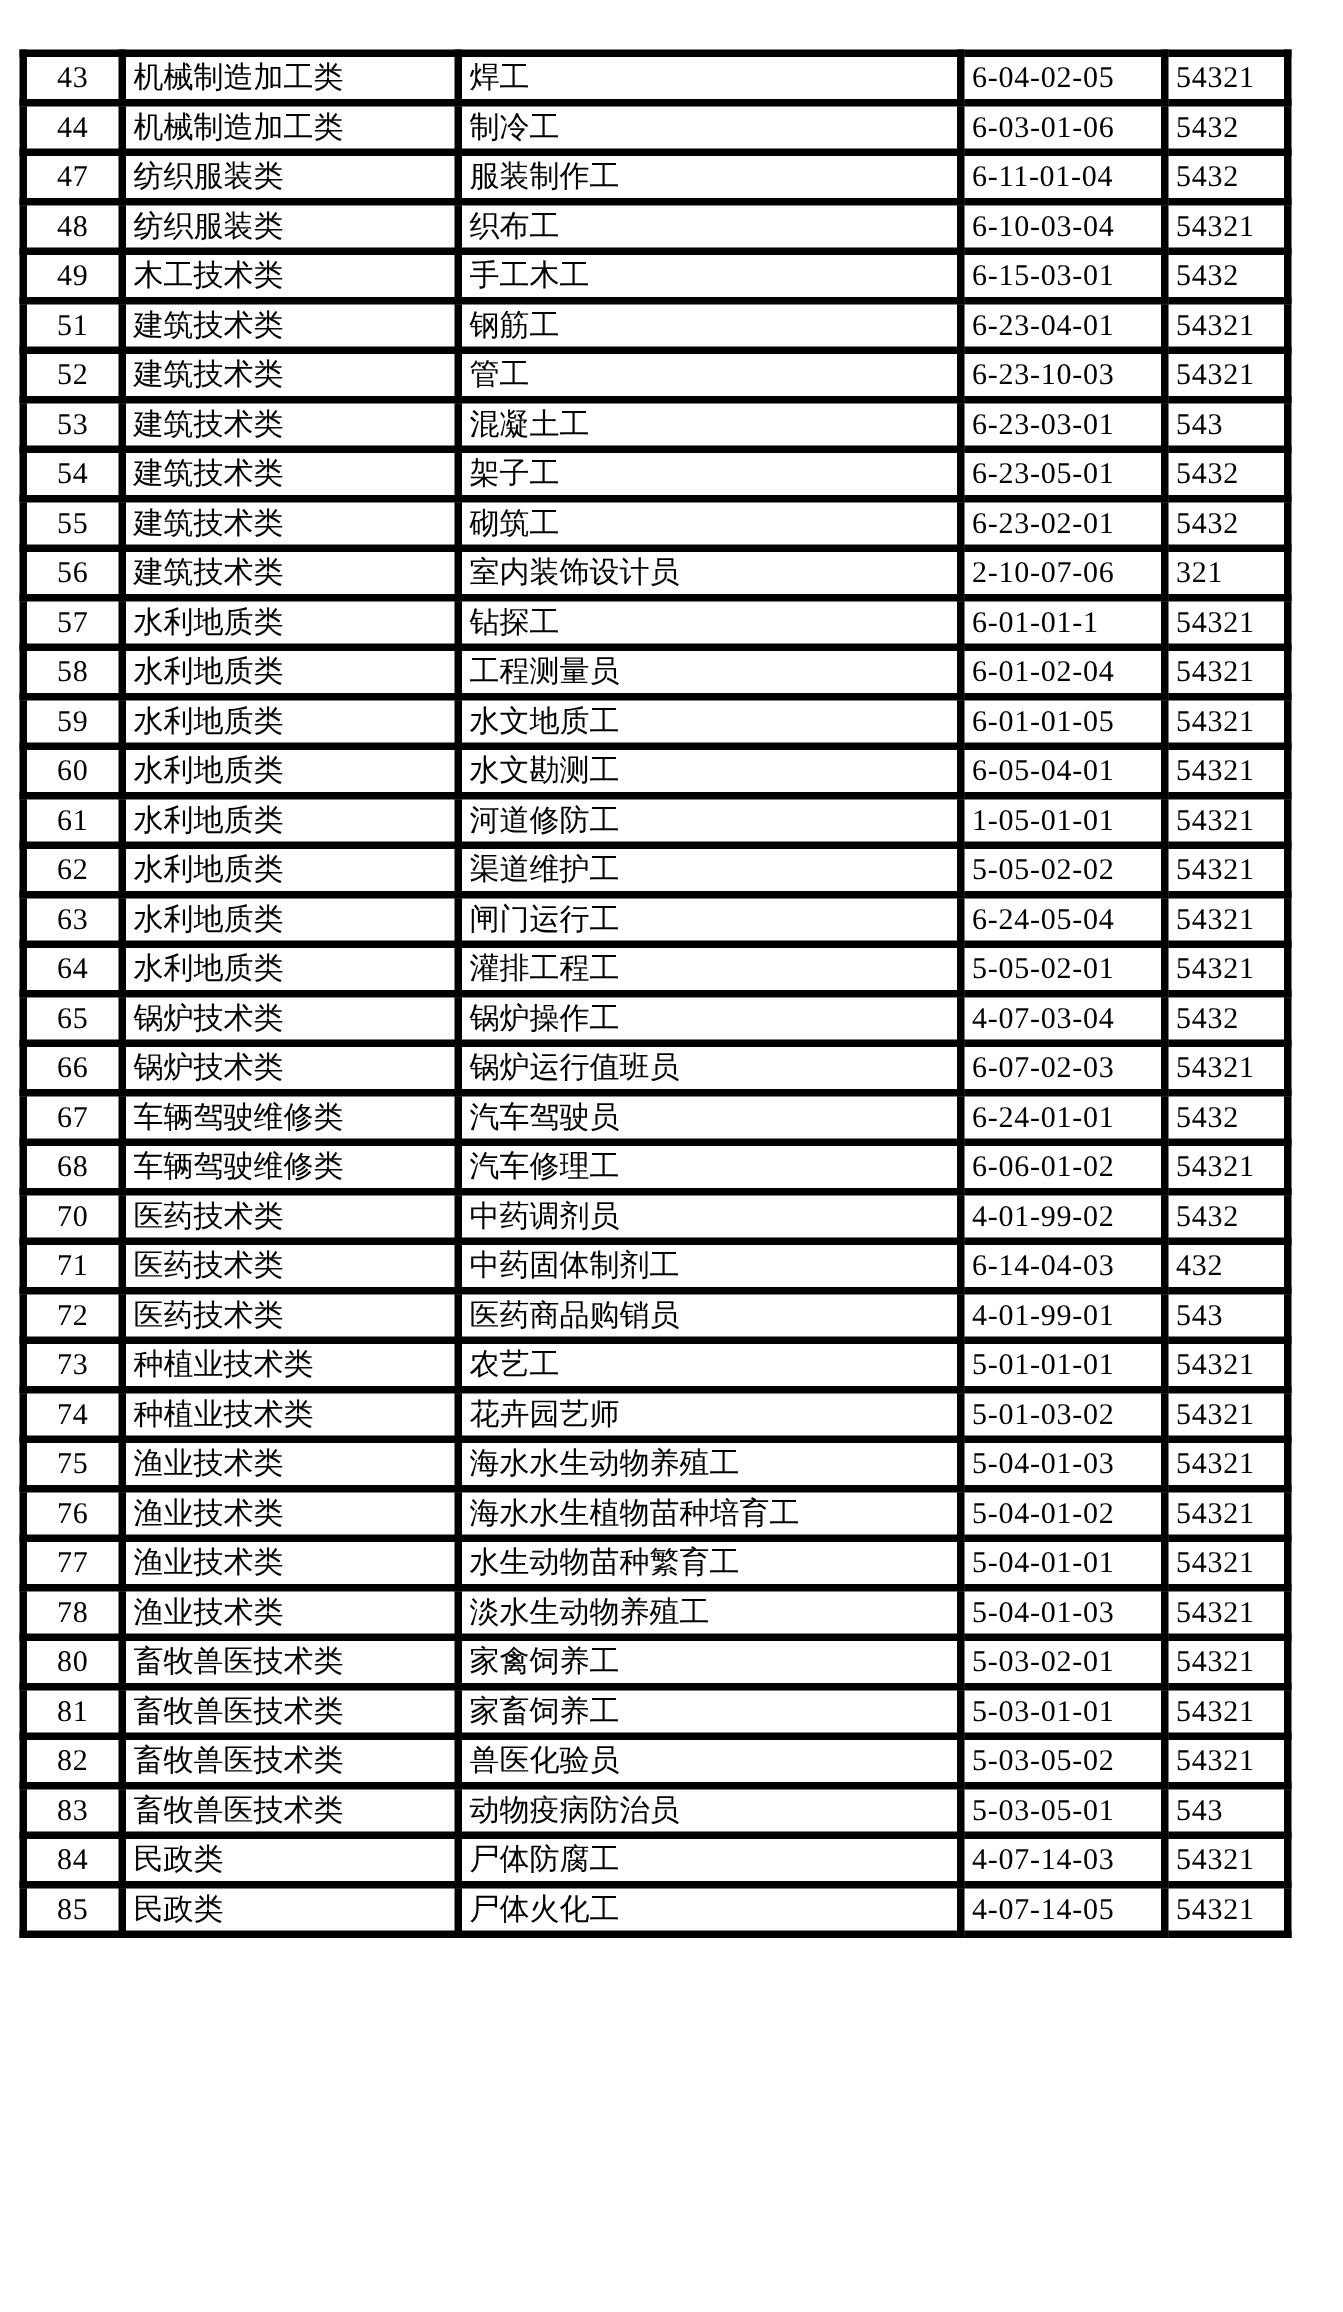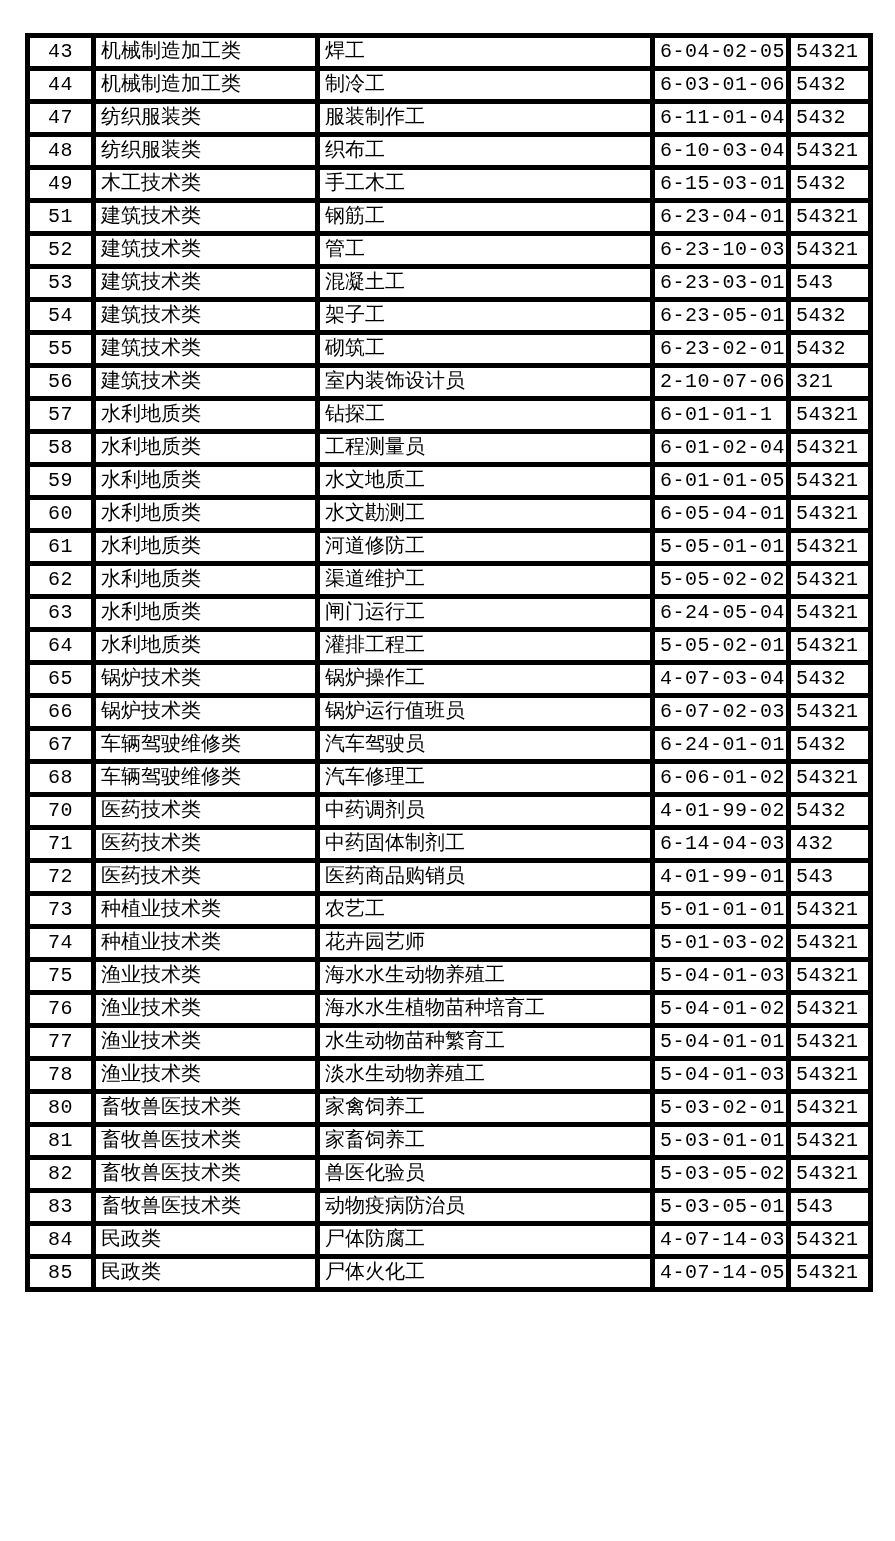--- a/index.html
+++ b/index.html
@@ -9,23 +9,22 @@
   }
   body {
     width: 895px;
     height: 1541px;
     position: relative;
     font-family: "Liberation Serif", "DejaVu Serif", serif;
     color: #000000;
   }
   .table-wrap {
     position: absolute;
-    left: 25px;
+    left: 13px;
     top: 33px;
-    font-family: Liberation Mono, monospace;
   }
   table.doc-table {
     border-collapse: collapse;
     table-layout: fixed;
     width: 843px;
     border: 5px solid #000000;
   }
   table.doc-table td {
     border: 5px solid #000000;
     height: 28px;
@@ -169,21 +168,21 @@
           <td class="row-number-cell">60</td>
           <td class="category-cell">水利地质类</td>
           <td class="occupation-cell">水文勘测工</td>
           <td class="code-cell">6-05-04-01</td>
           <td class="grade-cell">54321</td>
         </tr>
         <tr>
           <td class="row-number-cell">61</td>
           <td class="category-cell">水利地质类</td>
           <td class="occupation-cell">河道修防工</td>
-          <td class="code-cell">5-05-01-01</td>
+          <td class="code-cell">1-05-01-01</td>
           <td class="grade-cell">54321</td>
         </tr>
         <tr>
           <td class="row-number-cell">62</td>
           <td class="category-cell">水利地质类</td>
           <td class="occupation-cell">渠道维护工</td>
           <td class="code-cell">5-05-02-02</td>
           <td class="grade-cell">54321</td>
         </tr>
         <tr>

